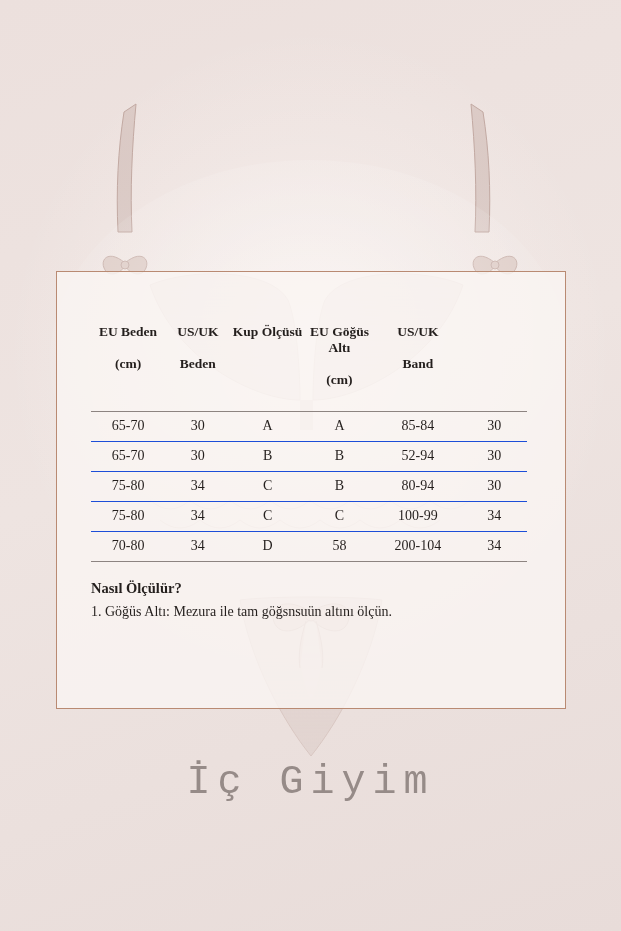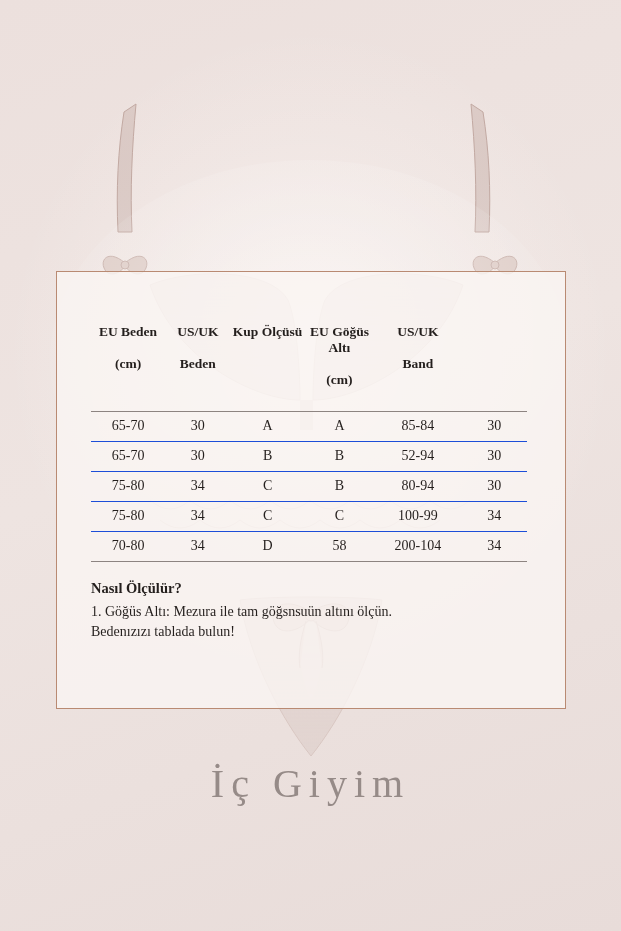--- a/index.html
+++ b/index.html
@@ -98,21 +98,21 @@
     line-height: 1.45;
   }
 
   
   #brand {
     position: absolute;
     left: 0;
     right: 0;
     top: 760px;
     text-align: center;
-    font-family: Liberation Serif, serif;
+    font-family: Liberation Mono, monospace;
     font-size: 40px;
     letter-spacing: 7px;
     color: #8f8481;
     opacity: 0.92;
   }
 </style>
 </head>
 <body>
 
 <div class="backdrop"></div>
@@ -240,17 +240,16 @@
           <td class="col-eucup">58</td>
           <td class="col-gogus">200-104</td>
           <td class="col-band">34</td>
         </tr>
       </tbody>
   </table>
 
   <div id="notes">
     <div class="notes-title">Nasıl Ölçülür?</div>
     <div class="note-line">1. Göğüs Altı: Mezura ile tam göğsnsuün altını ölçün.</div>
-    <div class="note-line">Bedenızızı tablada bulun!</div>
   </div>
 </div>
 
 <div id="brand">İç Giyim</div>
 
 </body></html>

